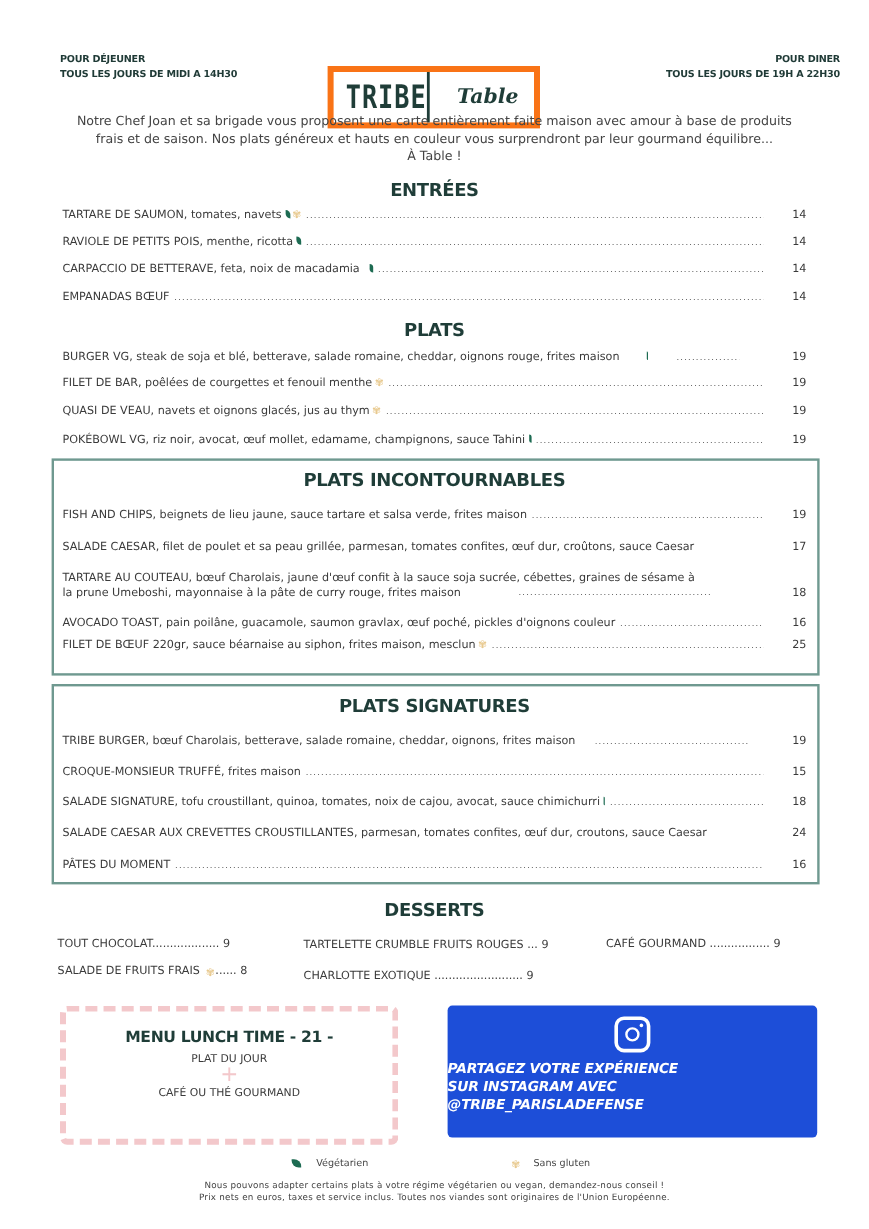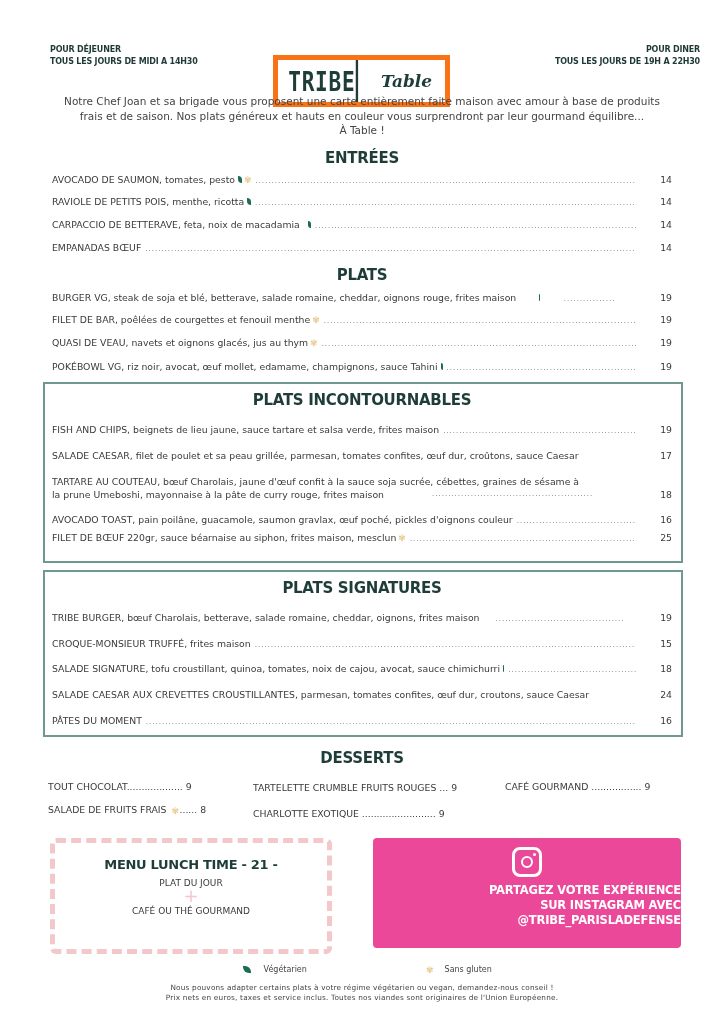--- a/index.html
+++ b/index.html
@@ -30,21 +30,21 @@
     .wheat { display: inline-block; width: 8px; height: 8px; margin-left: 2px; vertical-align: -1px; color: #e8c98e; font-size: 9px; line-height: 8px; }
     .box { border: 2px solid #6f9990; }
     .box1 { left: 43px; top: 382px; width: 640px; height: 181px; }
     .box2 { left: 43px; top: 570px; width: 640px; height: 167px; }
     .multi { left: 52px; width: 620px; font-size: 9.3px; line-height: 13px; color: #3a3a3a; }
     .dessert { font-size: 9.3px; white-space: nowrap; color: #3a3a3a; }
     .lunch { left: 50px; top: 838px; width: 282px; height: 116px; border: 5px dashed #f3c8cb; border-radius: 6px; text-align: center; }
     .lunch .t { font-weight: bold; font-size: 13px; color: #1f3d38; margin-top: 14px; letter-spacing: -0.3px; }
     .lunch .s { font-size: 9px; color: #3a3a3a; margin-top: 6px; }
     .lunch .plus { font-size: 18px; color: #f3c8cb; line-height: 16px; }
-    .insta { left: 373px; top: 838px; width: 308px; height: 110px; background: #ec4899; border-radius: 4px; text-align: right; color: #fff; }
+    .insta { left: 373px; top: 838px; width: 308px; height: 110px; background: #1d4ed8; border-radius: 4px; text-align: left; color: #fff; font-style: italic; }
     .insta .ig { width: 30px; height: 30px; border: 3px solid #fff; border-radius: 8px; margin: 9px auto 6px; position: relative; }
     .insta .ig::before { content: ""; position: absolute; left: 6px; top: 6px; width: 12px; height: 12px; border: 2.5px solid #fff; border-radius: 50%; box-sizing: border-box; }
     .insta .ig::after { content: ""; position: absolute; right: 3px; top: 3px; width: 3px; height: 3px; background: #fff; border-radius: 50%; }
     .insta .txt { font-weight: bold; font-size: 11.5px; line-height: 15px; letter-spacing: -0.2px; }
     .legend { top: 965px; font-size: 8px; color: #444; }
     .foot { left: 100px; width: 524px; top: 983px; text-align: center; font-size: 7.3px; line-height: 10px; color: #444; letter-spacing: 0.2px; }
   </style>
 </head>
 <body>
 
@@ -62,21 +62,21 @@
 </div>
 
 <div class="abs intro">
   <div>Notre Chef Joan et sa brigade vous proposent une carte entièrement faite maison avec amour à base de produits</div>
   <div>frais et de saison. Nos plats généreux et hauts en couleur vous surprendront par leur gourmand équilibre...</div>
   <div>À Table !</div>
 </div>
 
 <div class="abs sec-title" style="top:149px;">ENTRÉES</div>
 <div class="abs row" style="top:174px;">
-  <span class="name">AVOCADO DE SAUMON, tomates, pesto</span>
+  <span class="name">TARTARE DE SAUMON, tomates, navets</span>
   <span class="leaf"></span>
   <span class="wheat">✾</span>
   <span class="dots"></span>
   <span class="price">14</span>
 </div>
 <div class="abs row" style="top:196px;">
   <span class="name">RAVIOLE DE PETITS POIS, menthe, ricotta</span>
   <span class="leaf"></span>
   <span class="dots"></span>
   <span class="price">14</span>

